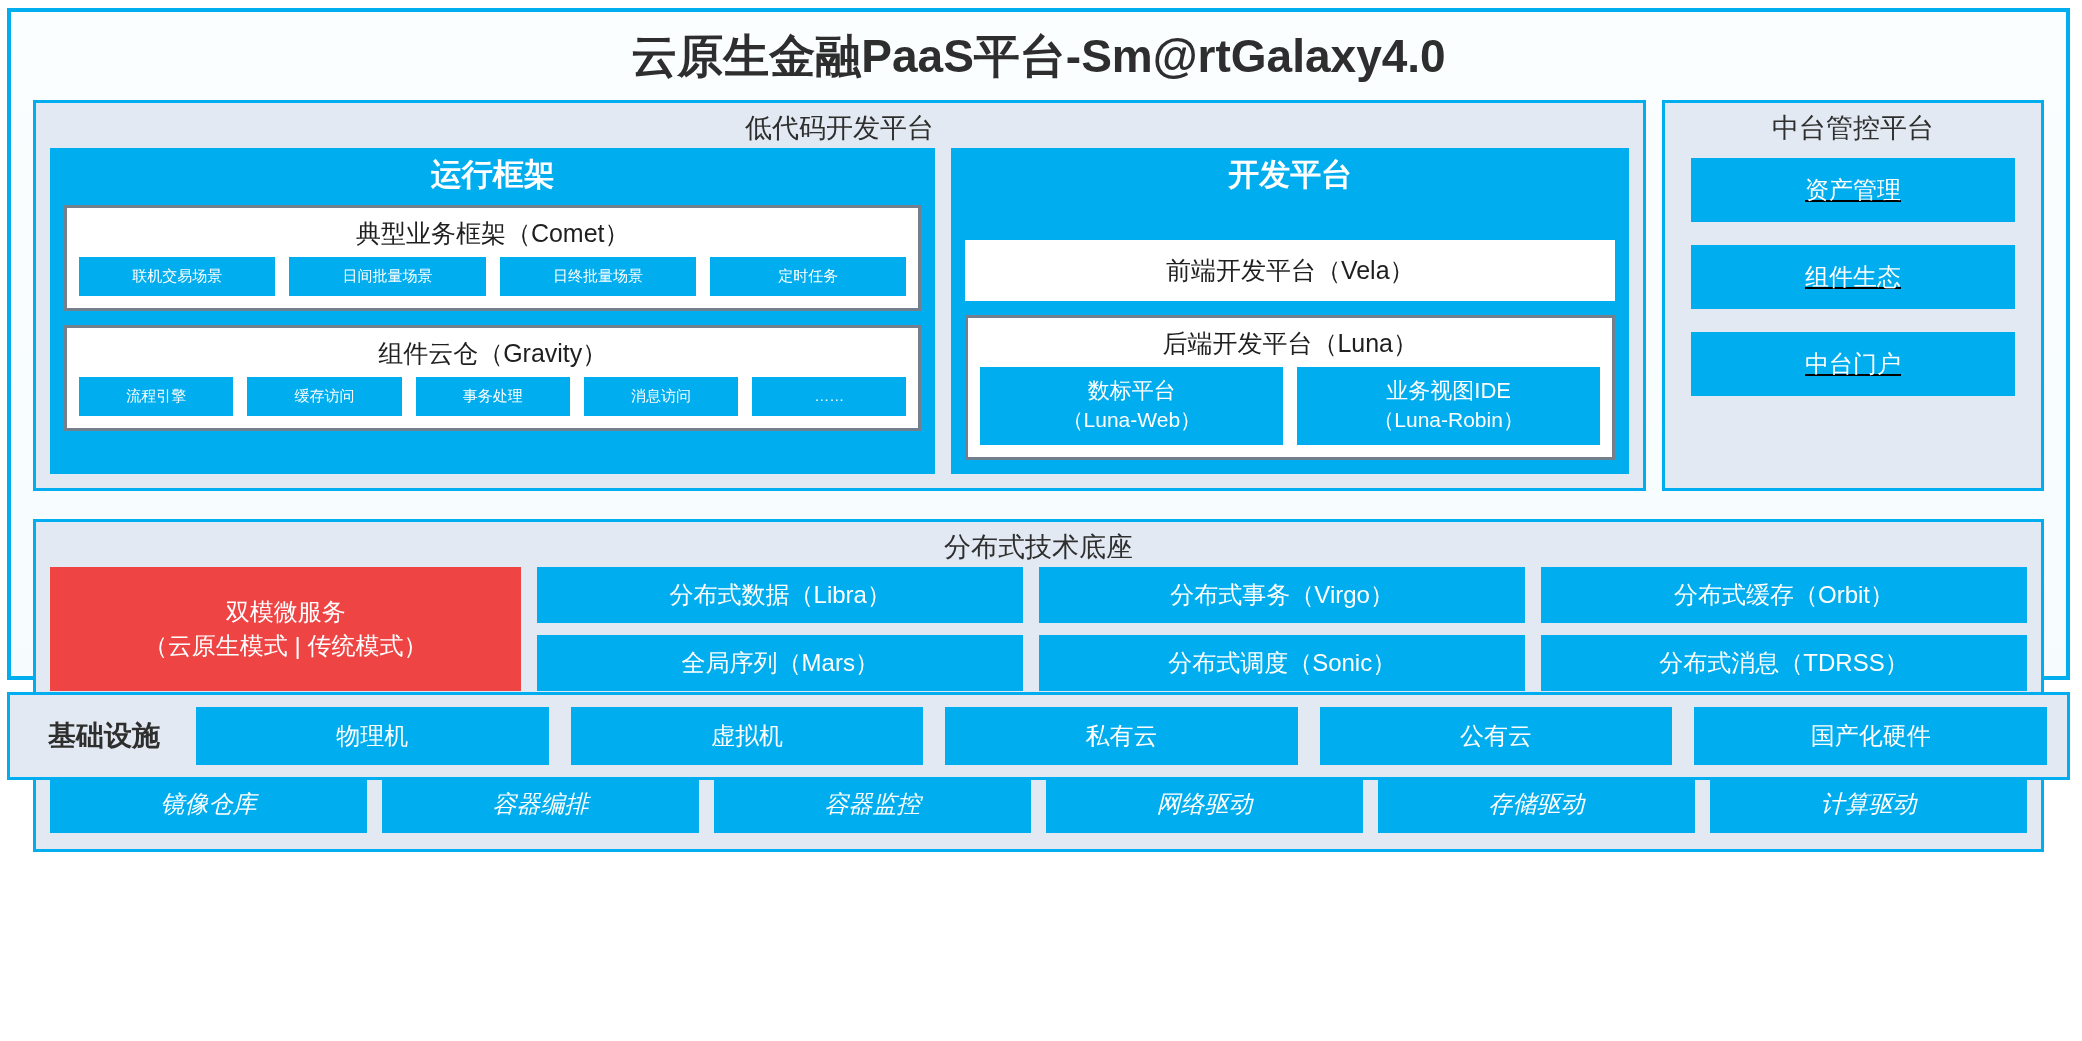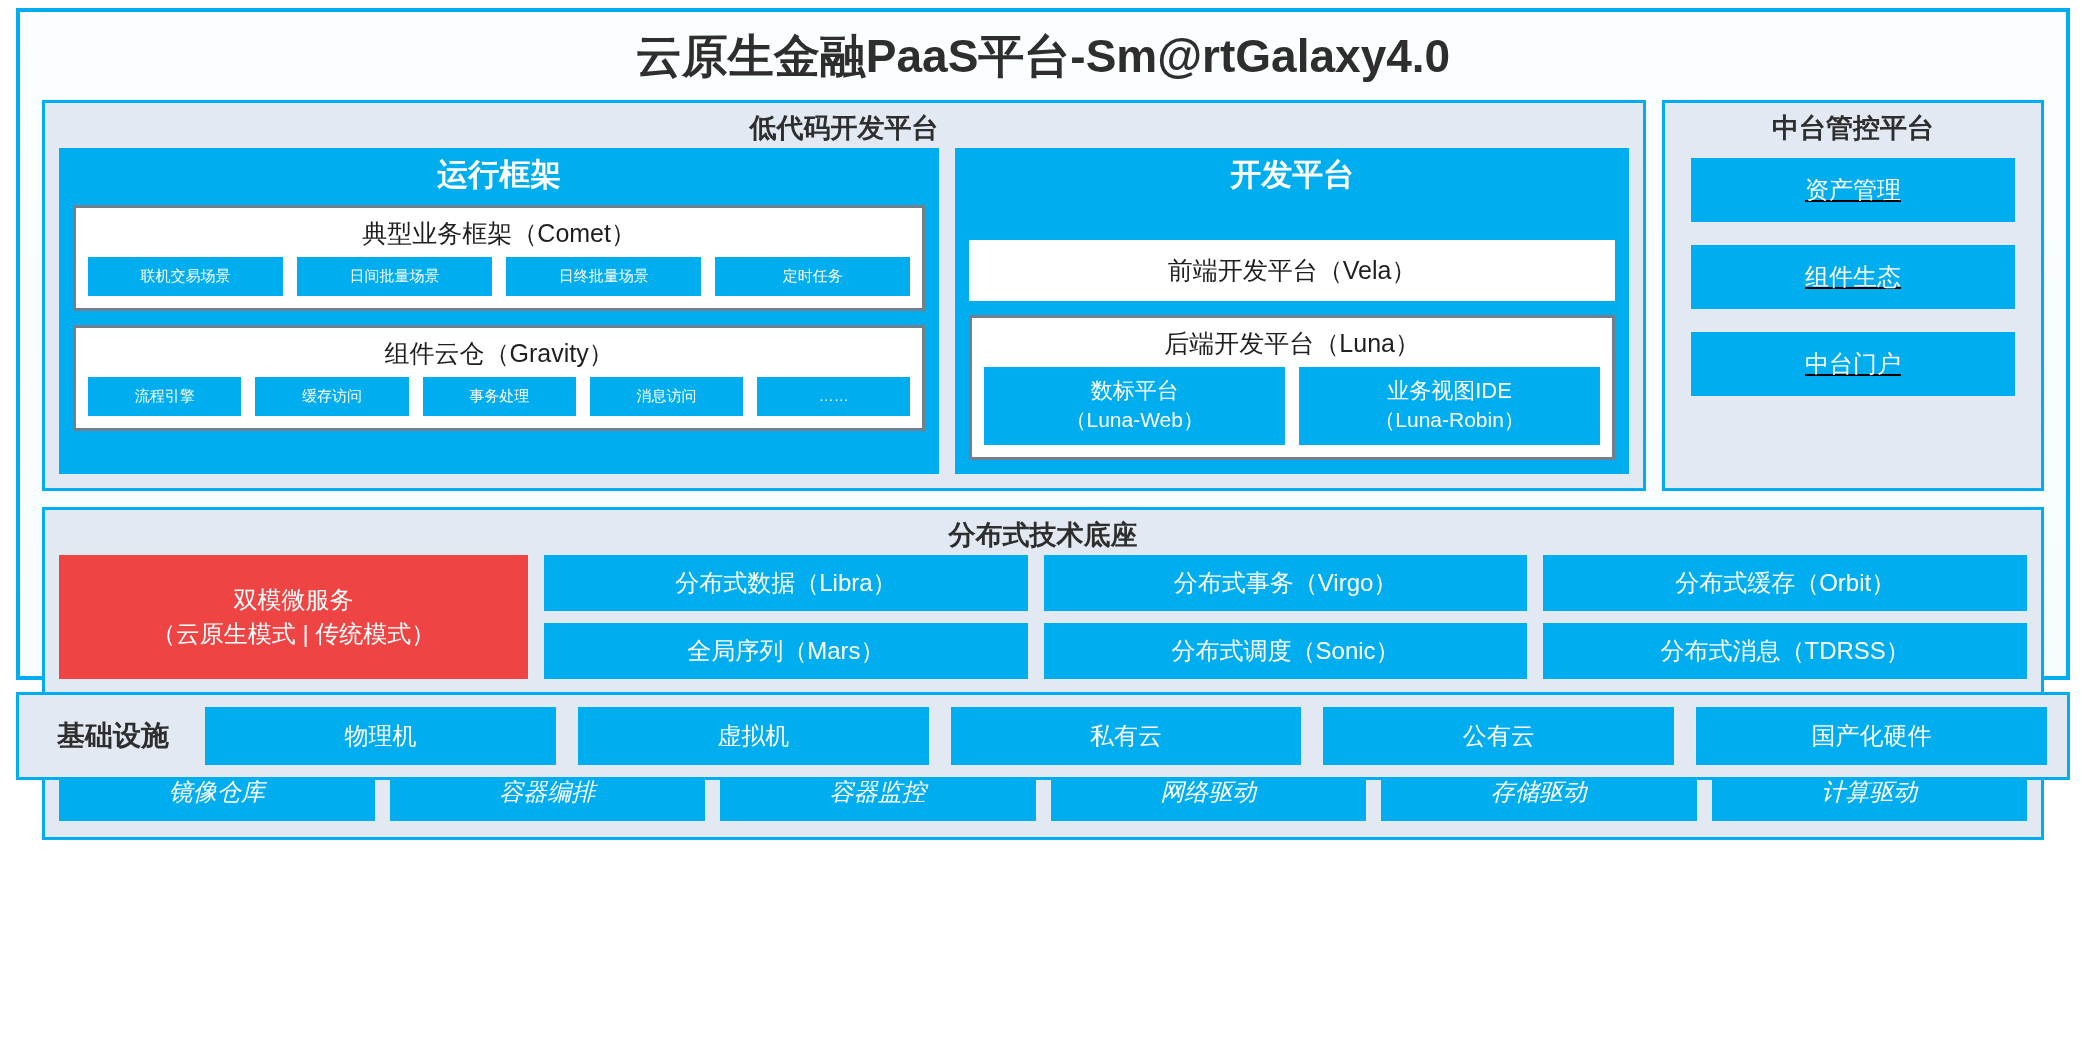--- a/index.html
+++ b/index.html
@@ -13,21 +13,21 @@
     font-family: "Liberation Sans", "DejaVu Sans", sans-serif;
     overflow: hidden;
   }
 
   .page {
     width: 2082px;
     height: 786px;
     position: relative;
     background: #ffffff;
     box-sizing: border-box;
-    padding: 8px 12px 6px 16px;
+    padding: 8px 12px 6px 7px;
     display: flex;
     flex-direction: column;
     gap: 12px;
   }
 
   
   .main-frame {
     border: 4px solid #00AEEF;
     background: linear-gradient(180deg, #fbfeff 0%, #f6fcfe 100%);
     box-sizing: border-box;
@@ -52,21 +52,21 @@
   .panel {
     border: 3px solid #00AEEF;
     background: #e2e9f2;
     box-sizing: border-box;
     display: flex;
     flex-direction: column;
   }
   .panel-title {
     text-align: center;
     font-size: 27px;
-    font-weight: bold;
+    font-weight: normal;
     color: #2e2e2e;
     padding: 9px 0 4px 0;
     line-height: 1.2;
   }
 
   
   .top-row {
     display: flex;
     gap: 16px;
     align-items: stretch;
@@ -348,21 +348,21 @@
         <div class="panel-title">中台管控平台</div>
         <div class="mgmt-list">
           <div class="mgmt-item">资产管理</div>
           <div class="mgmt-item">组件生态</div>
           <div class="mgmt-item">中台门户</div>
         </div>
       </div>
 
     </div>
 
-    <div class="panel dist-panel" style="margin-top:16px;">
+    <div class="panel dist-panel" style="margin-top:28px;">
       <div class="panel-title">分布式技术底座</div>
       <div class="dist-body">
 
         <div class="dist-col dist-col-wide">
           <div class="dist-big">
             <span>双模微服务</span>
             <span>（云原生模式 | 传统模式）</span>
           </div>
         </div>
 

